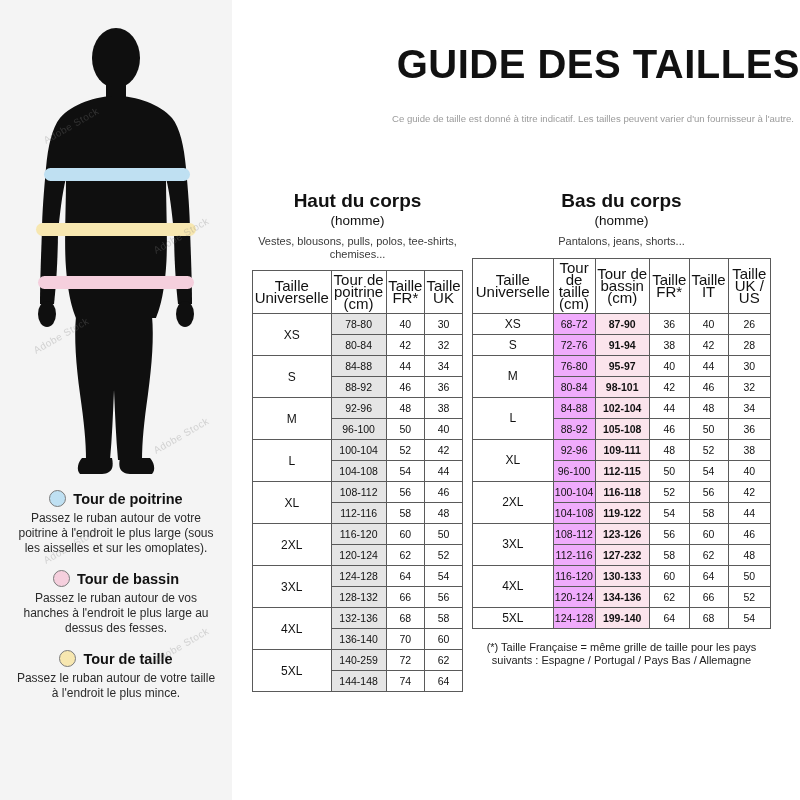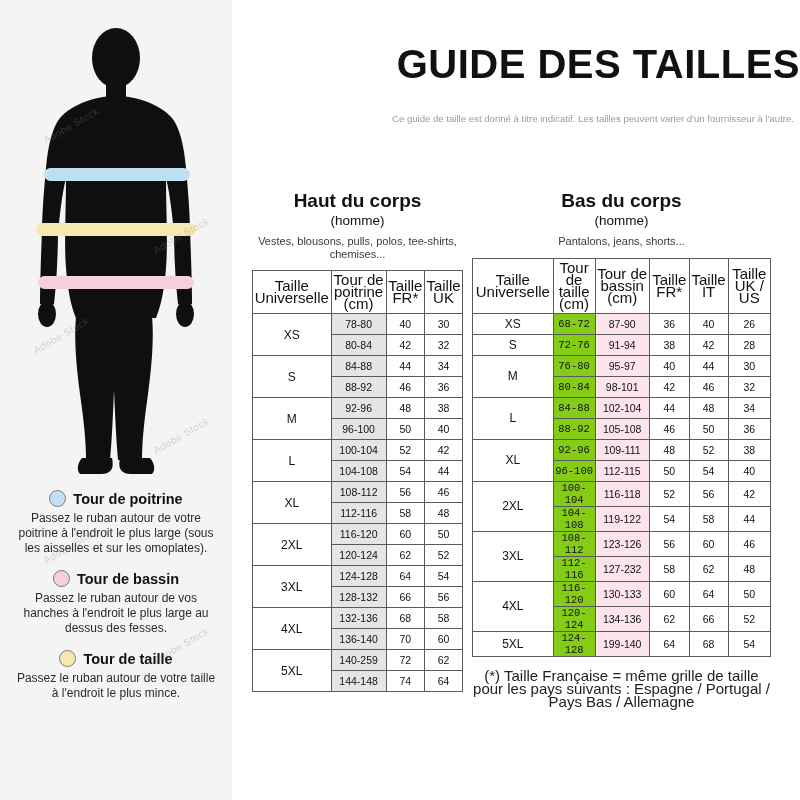--- a/index.html
+++ b/index.html
@@ -64,25 +64,25 @@
     text-align:center;
     font-size:10.5px;
     color:#111;
     padding:0;
     height:20px;
     background:#fff;
   }
   th{font-size:15px;font-weight:normal;line-height:12px;padding:3px 1px;height:auto;}
   td.size{font-size:12px;}
   .c-blue{background:#e5e5e5;}
-  .c-yellow{background:#84cc16;font-family:Liberation Mono, monospace;}
-  .c-pink{background:#fbe4ec;}
+  .c-yellow{background:#f0abfc;}
+  .c-pink{background:#fbe4ec;font-weight:bold;}
 
   .footnote{
-    font-size:15px;color:#222;text-align:center;line-height:13px;margin-top:12px;
+    font-size:11px;color:#222;text-align:center;line-height:13px;margin-top:12px;
   }
 
   
   .wm{
     position:absolute;color:rgba(130,130,130,0.30);
     font-size:10px;letter-spacing:0.5px;
     transform:rotate(-30deg);
     pointer-events:none;user-select:none;
     font-family:"Liberation Sans", sans-serif;
   }

